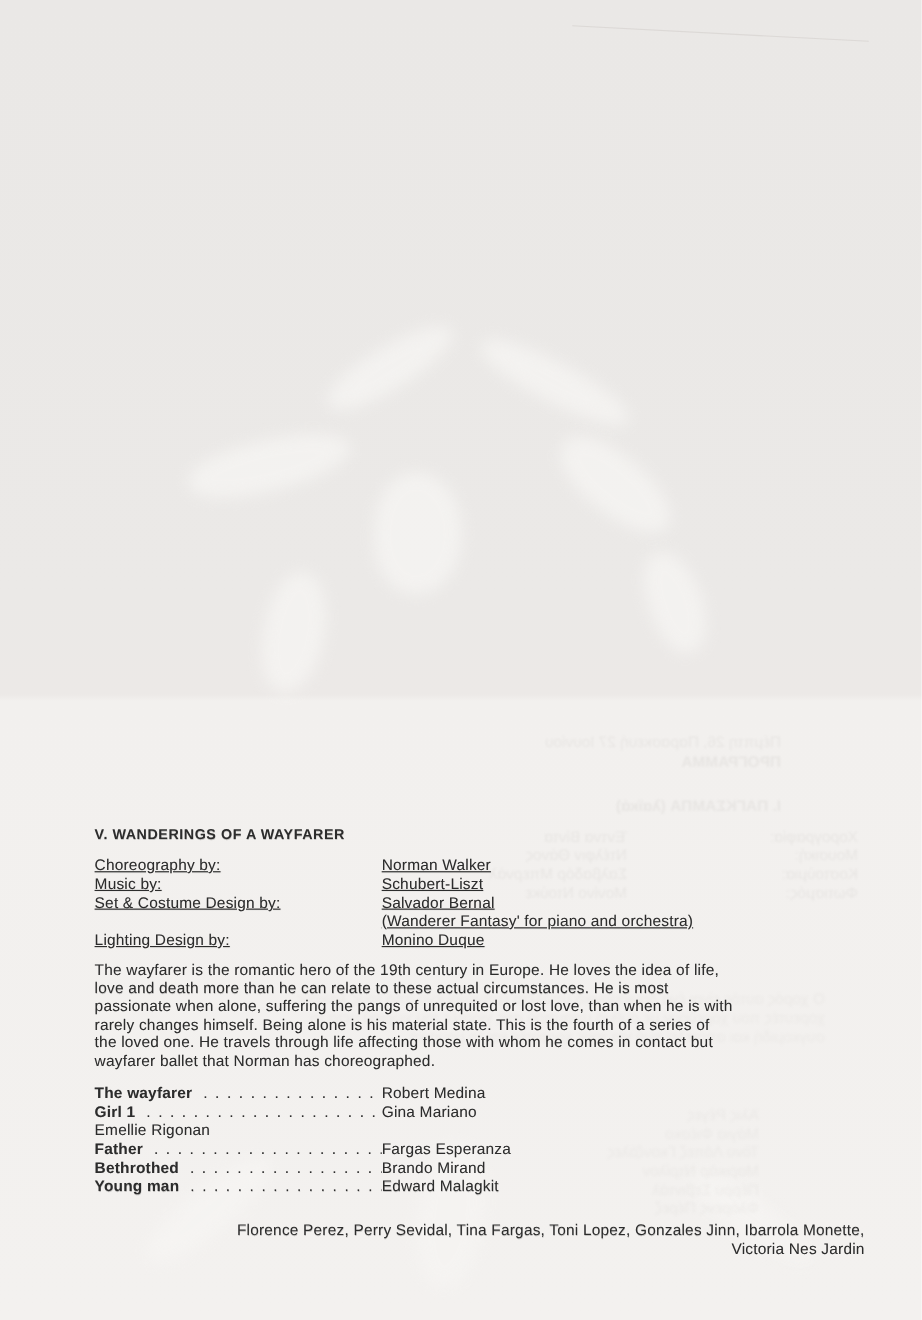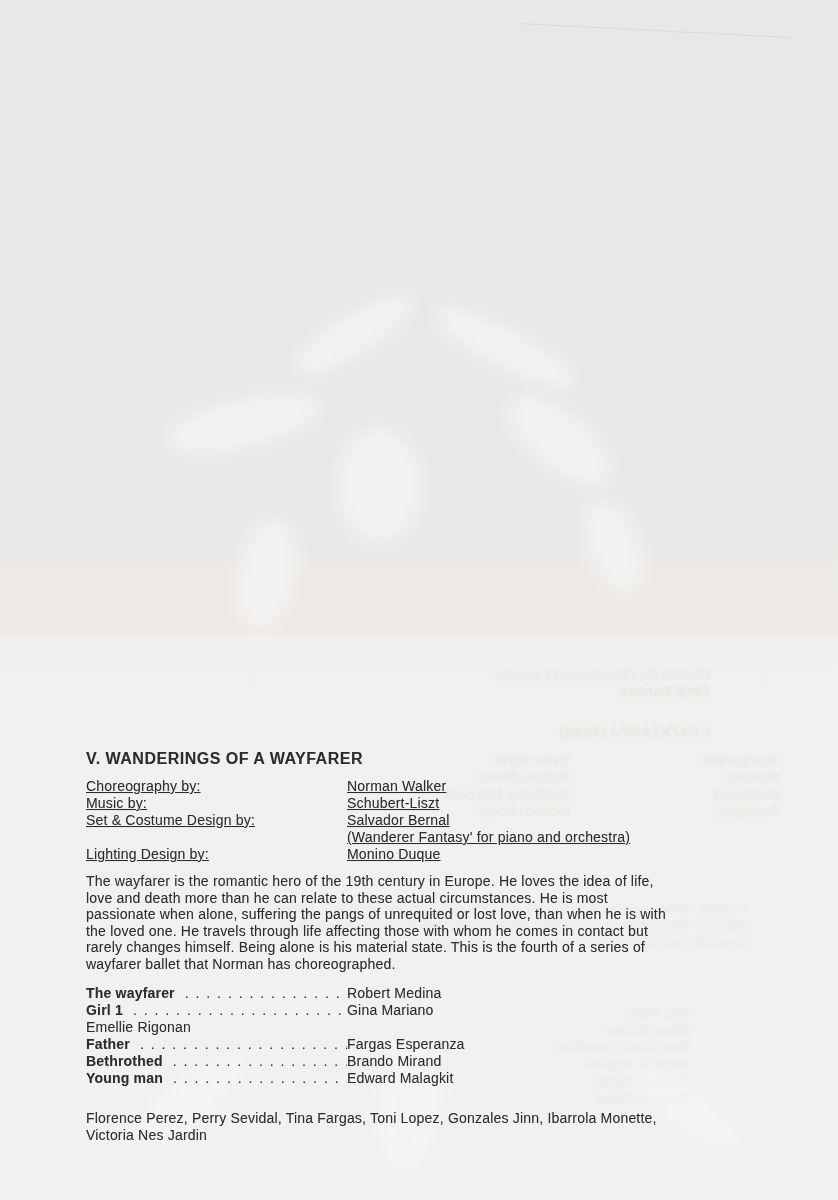--- a/index.html
+++ b/index.html
@@ -49,21 +49,21 @@
     left: 86px; top: 0; width: 700px;
     color: #2c2c2c;
     font-size: 14px;
     letter-spacing: 0.2px;
     line-height: 16.5px;
     text-shadow: 0.2px 0.2px 0 rgba(60,60,60,0.25);
   }
   .section-title {
     position: absolute; left: 0; top: 751px;
     font-weight: bold;
-    font-size: 16px;
+    font-size: 13px;
     letter-spacing: 0.5px;
     white-space: nowrap;
   }
   .credits { position: absolute; left: 0; top: 778px; text-decoration: underline; }
   .credit-row { display: flex; line-height: 17px; white-space: nowrap; }
   .credit-label { width: 261px; flex: 0 0 261px; }
   .credit-value { white-space: nowrap; }
   .synopsis { position: absolute; left: 0; top: 873px; }
   .syn-line { white-space: nowrap; line-height: 16.6px; }
   .cast { position: absolute; left: 0; top: 985px; }
@@ -79,20 +79,21 @@
   }
   .leader::after {
     content: ". . . . . . . . . . . . . . . . . . . . . . . . . . . . . . . . . . . . . . . . . . . . . .";
   }
   .cast-name { white-space: nowrap; }
   .ensemble {
     position: absolute; left: 0; top: 1110px;
     white-space: pre-line;
     line-height: 16.6px;
     width: 700px;
+    text-align: right;
   }
 </style>
 </head>
 <body>
 
 <div class="page">
 
   <div class="ghost-figures">
     <div class="ghost-figure" style="left:290px; top:315px; width:130px; height:38px; transform:rotate(-32deg);"></div>
     <div class="ghost-figure" style="left:430px; top:330px; width:150px; height:36px; transform:rotate(27deg);"></div>
@@ -153,22 +154,22 @@
       <div class="credit-row">
         <span class="credit-label">Lighting Design by:</span>
         <span class="credit-value">Monino Duque</span>
       </div>
     </div>
 
     <div class="synopsis">
       <div class="syn-line">The wayfarer is the romantic hero of the 19th century in Europe. He loves the idea of life,</div>
       <div class="syn-line">love and death more than he can relate to these actual circumstances. He is most</div>
       <div class="syn-line">passionate when alone, suffering the pangs of unrequited or lost love, than when he is with</div>
+      <div class="syn-line">rarely changes himself. Being alone is his material state. This is the fourth of a series of</div>
       <div class="syn-line">the loved one. He travels through life affecting those with whom he comes in contact but</div>
-      <div class="syn-line">rarely changes himself. Being alone is his material state. This is the fourth of a series of</div>
       <div class="syn-line">wayfarer ballet that Norman has choreographed.</div>
     </div>
 
     <div class="cast">
       <div class="cast-row">
         <span class="cast-left">
             <span class="cast-role">The wayfarer</span>
             <span class="leader"></span>
           </span>
         <span class="cast-name">Robert Medina</span>

